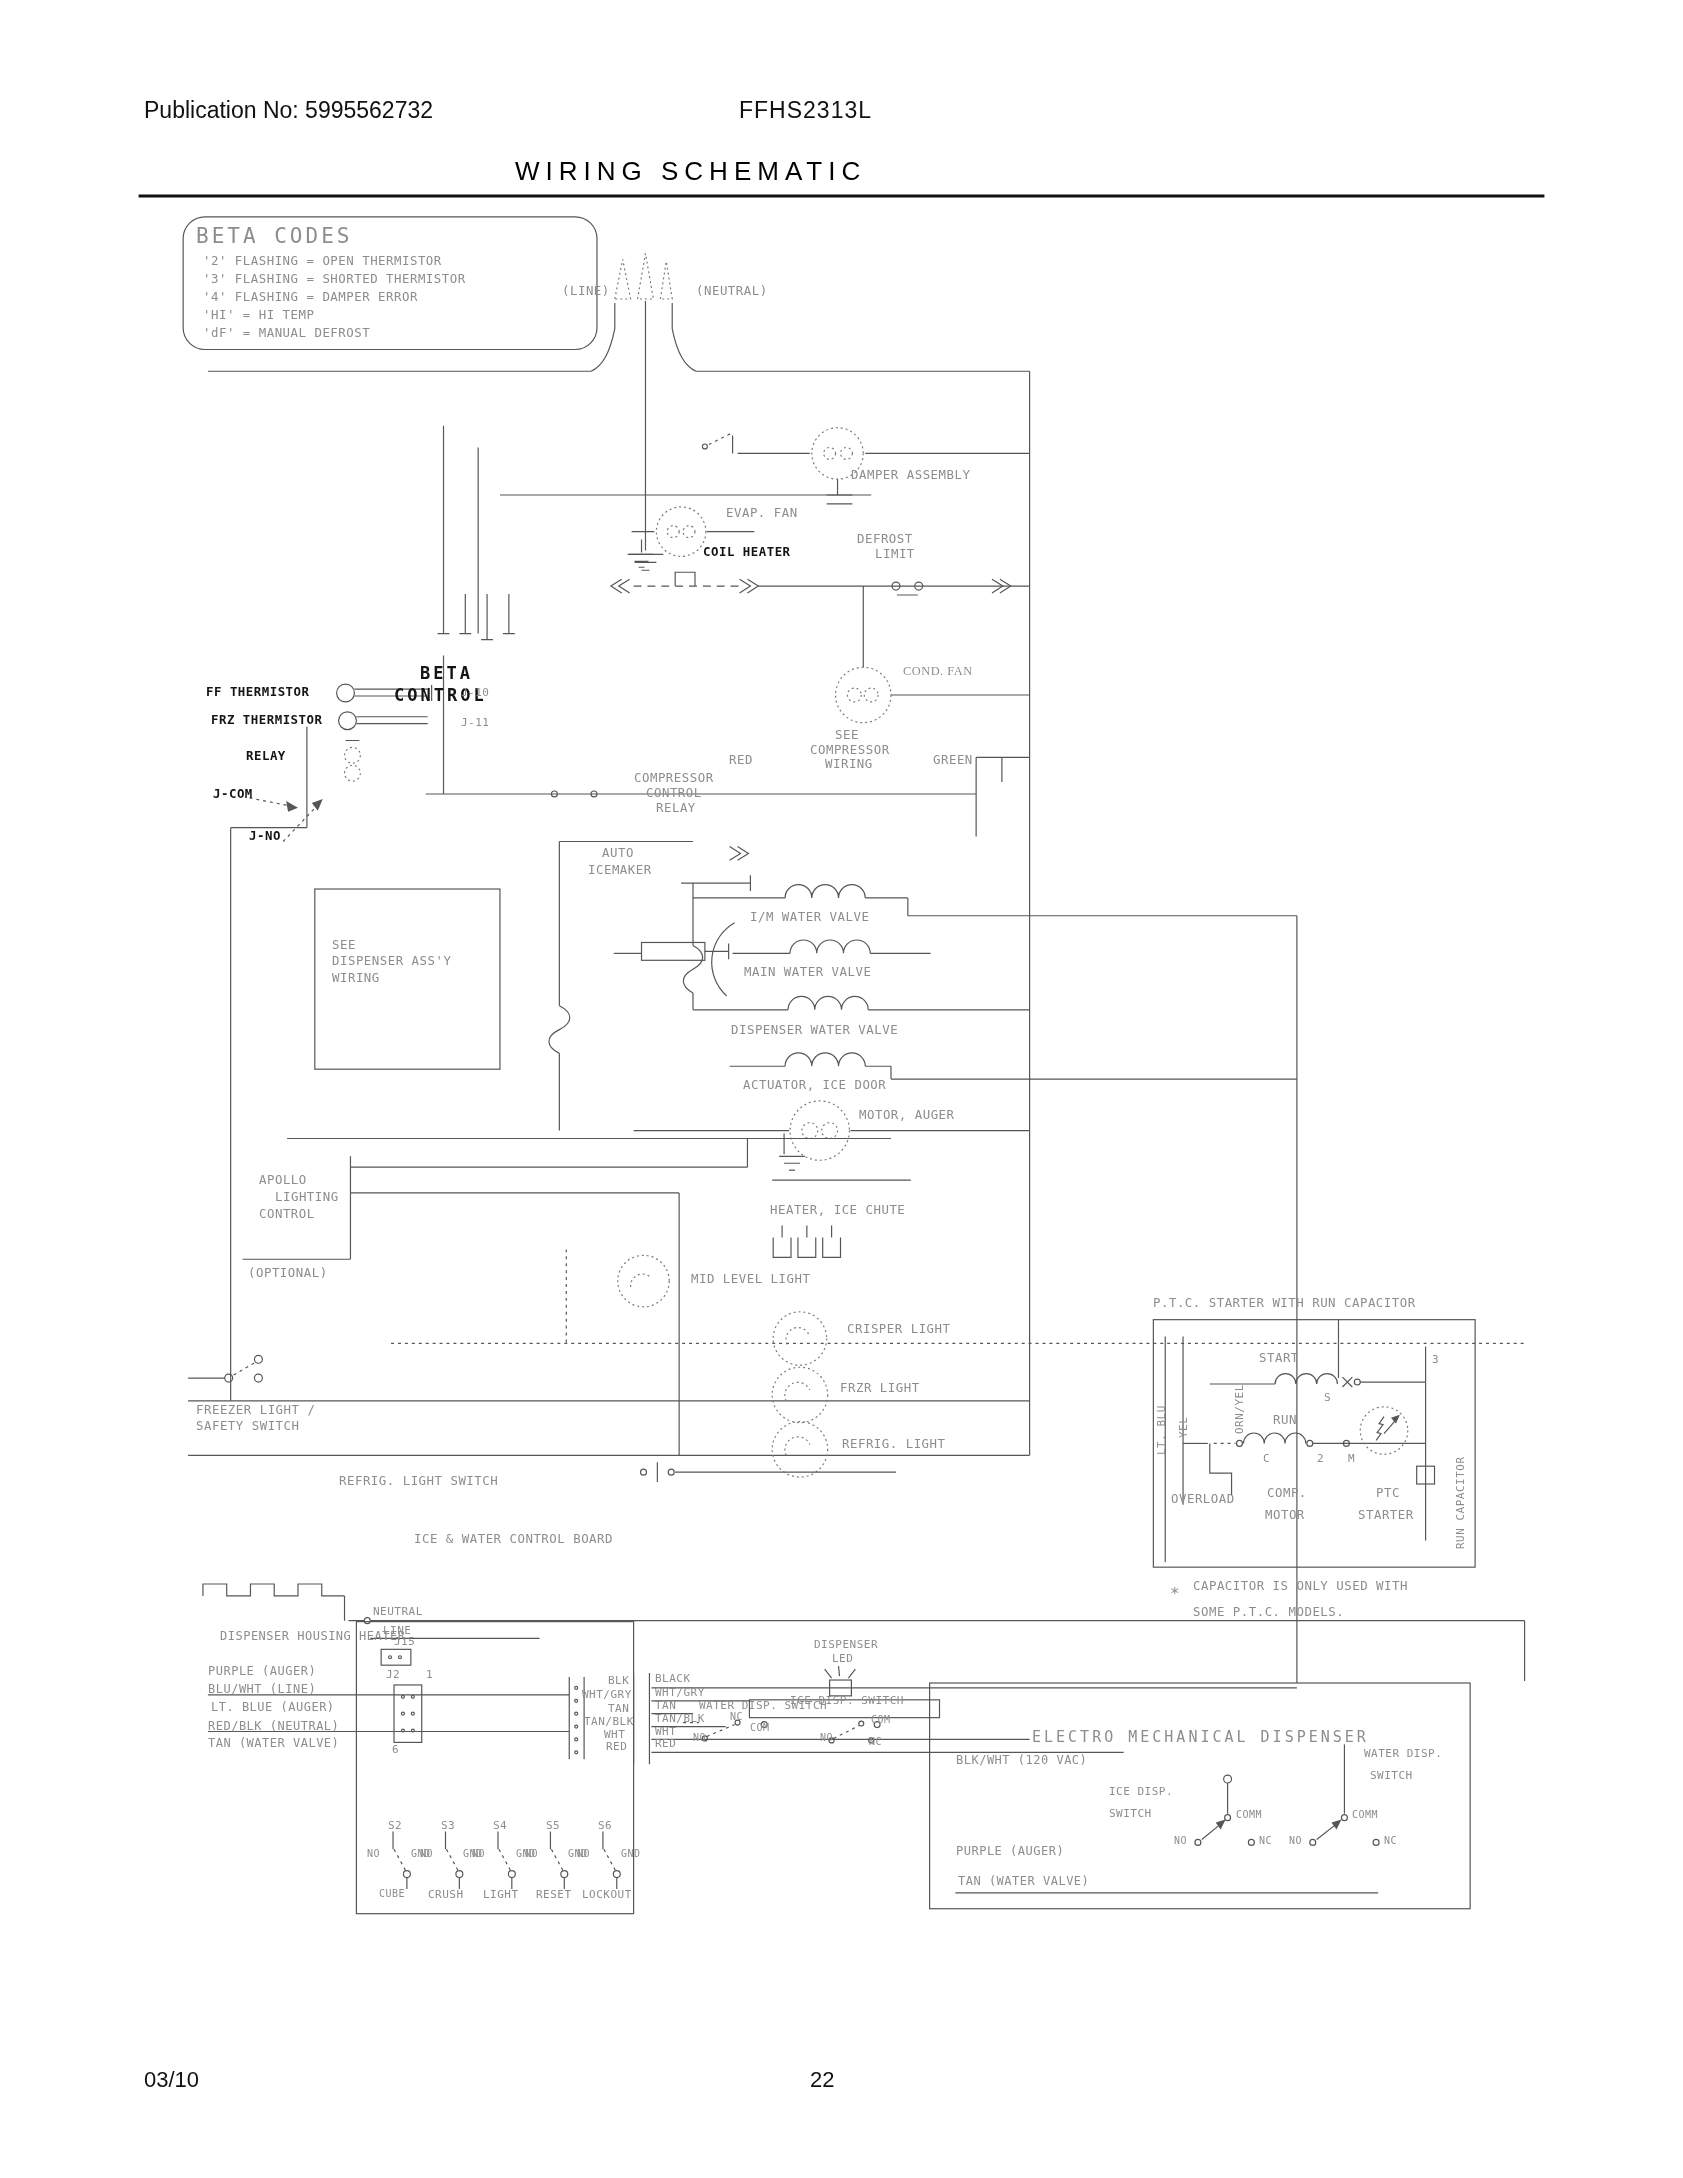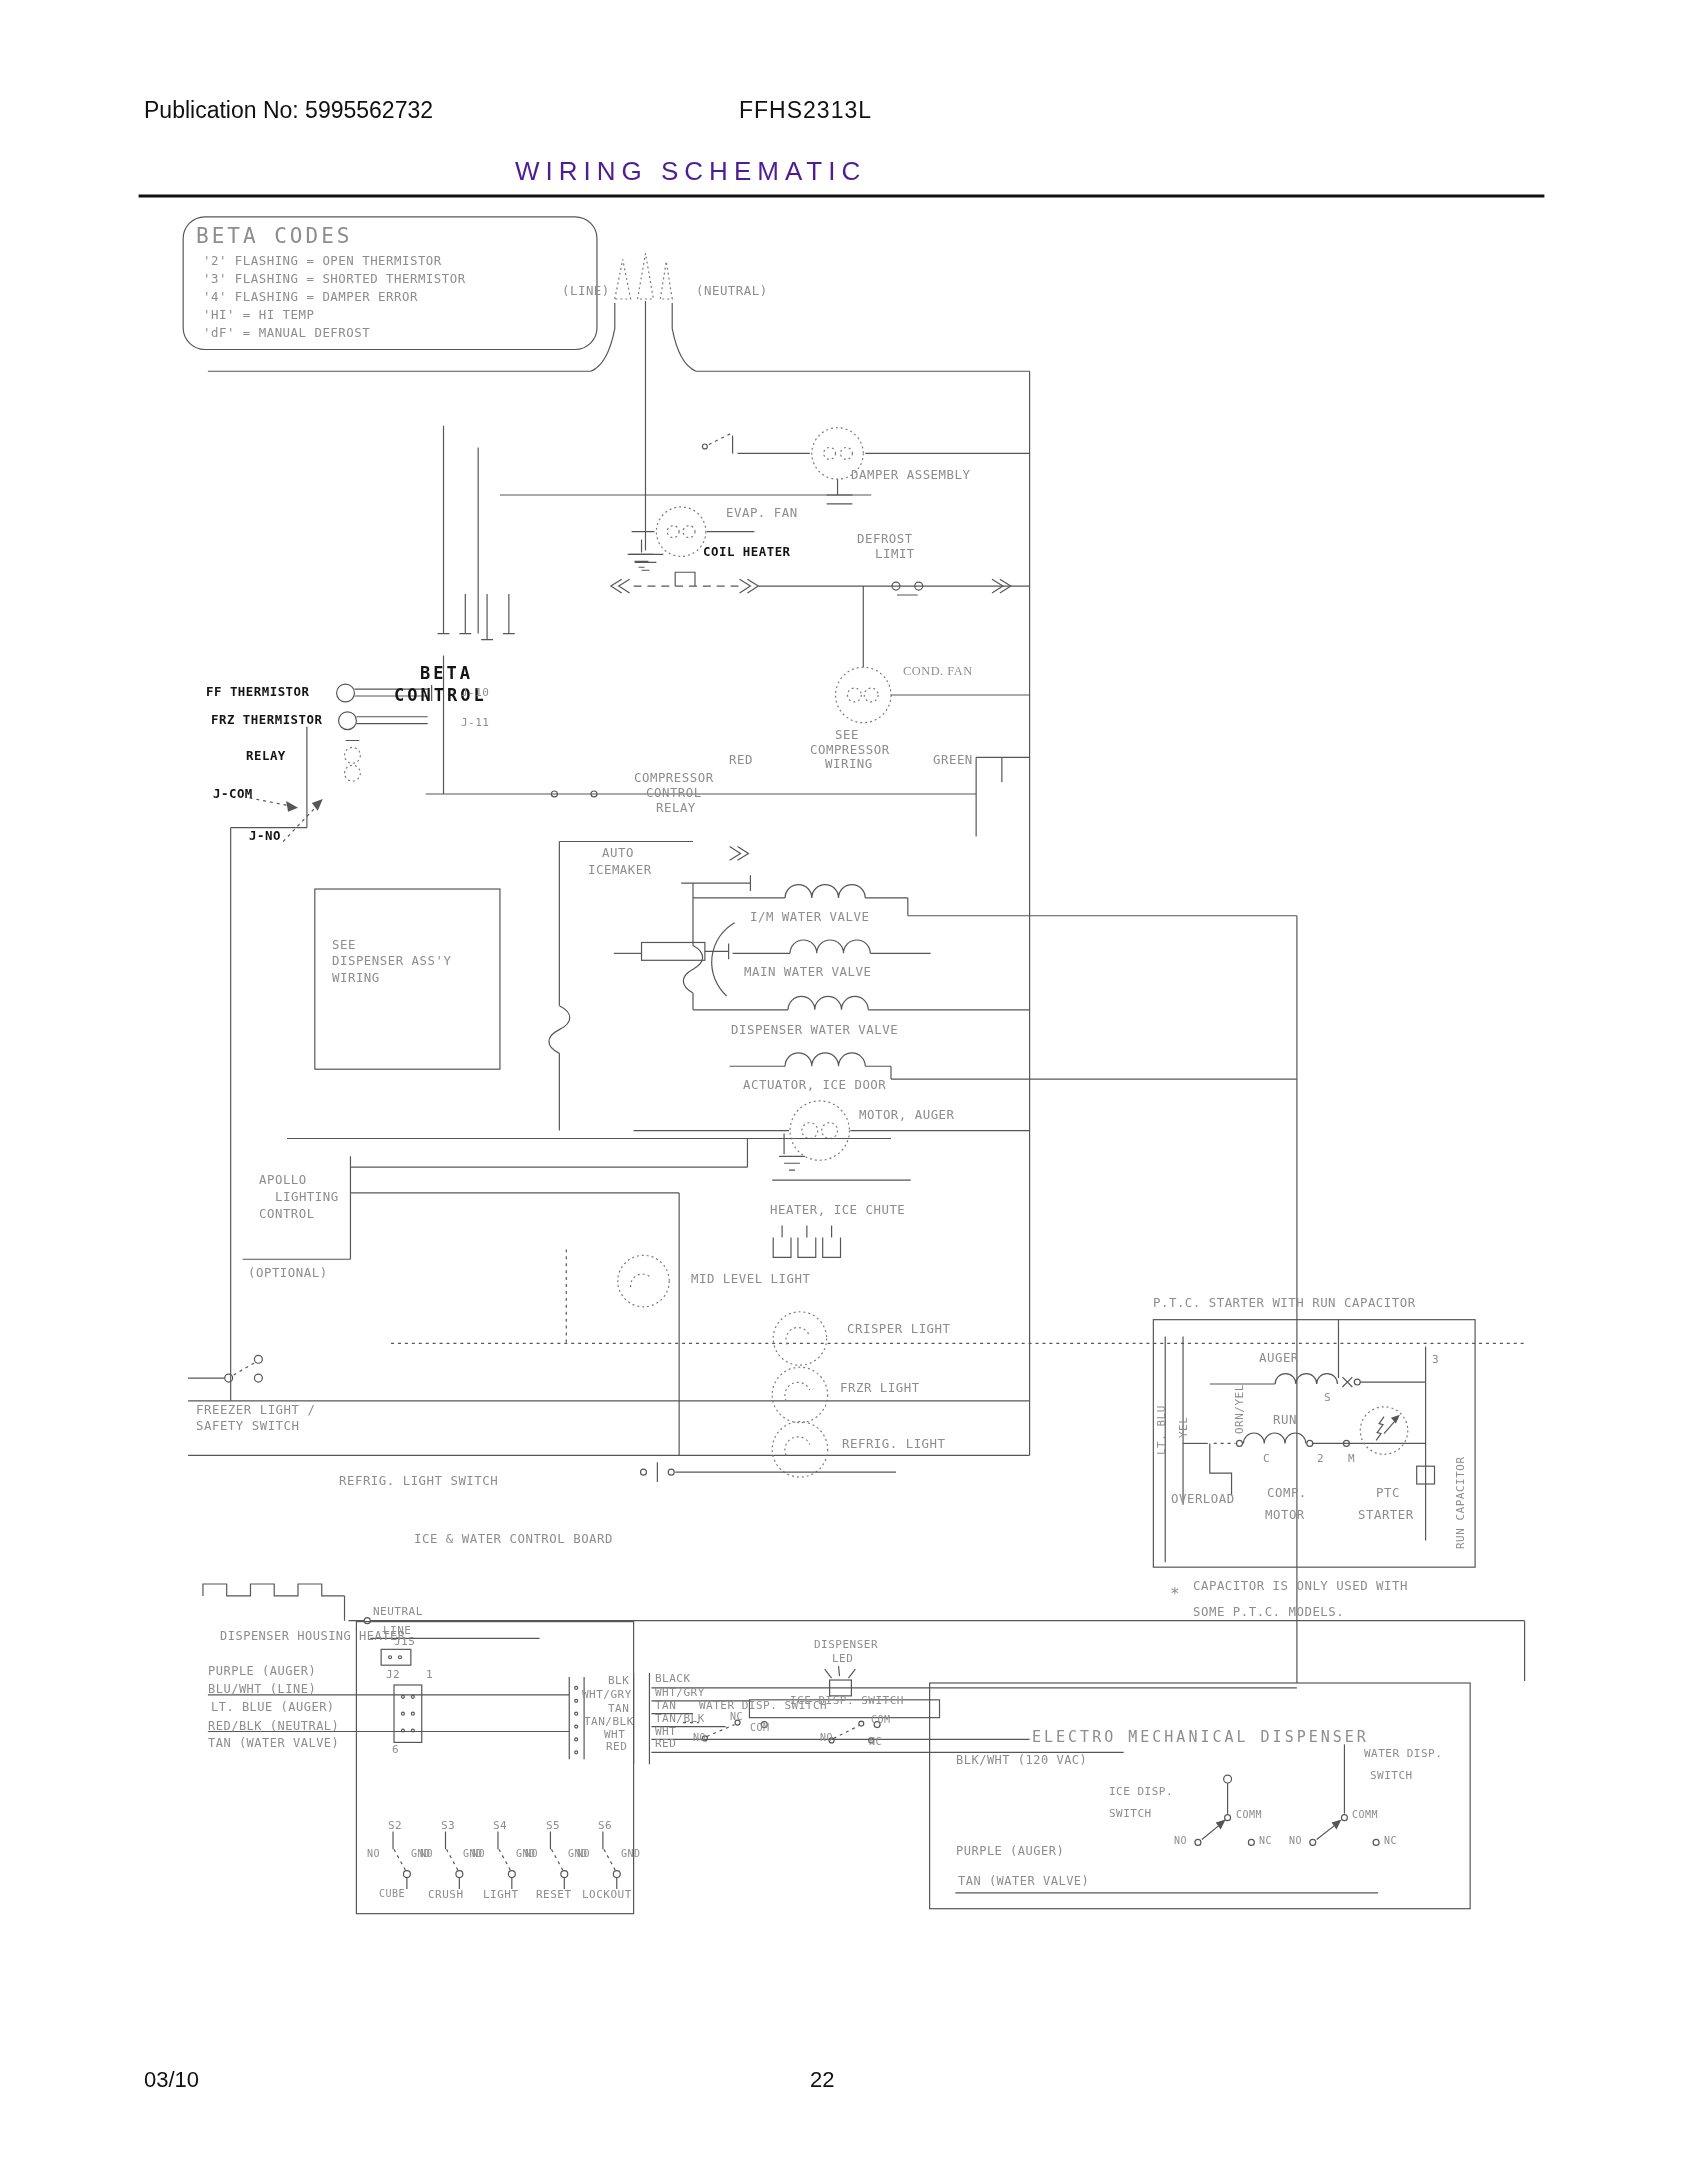--- a/index.html
+++ b/index.html
@@ -1,21 +1,21 @@
 <!DOCTYPE html>
 <html><head>
 <meta charset="utf-8">
 <style>
   html,body{margin:0;padding:0;background:#e8e8e8;}
   .page{position:relative;width:1683px;height:2178px;background:#ffffff;overflow:hidden;
         font-family:"Liberation Sans",sans-serif;}
   .hdr{position:absolute;color:#111;font-size:23px;}
   .hdr-left{left:144px;top:97px;}
   .hdr-right{left:739px;top:97px;letter-spacing:1px;}
-  .page-title{position:absolute;left:515px;top:156px;font-size:26px;color:#4c1d95;letter-spacing:6px;}
+  .page-title{position:absolute;left:515px;top:156px;font-size:26px;color:#000000;letter-spacing:6px;}
   .ftr{position:absolute;color:#111;font-size:22px;}
   .ftr-left{left:144px;top:2067px;}
   .ftr-center{left:810px;top:2067px;}
   svg.wires{position:absolute;left:0;top:0;}
   svg.wires *{fill:none;stroke:#565656;stroke-width:1.2;}
   svg.wires .dot{stroke:#7a7a7a;stroke-dasharray:2 3;}
   svg.wires .dsh{stroke-dasharray:8 6;}
   svg.wires .dt2{stroke-dasharray:3 4;}
   svg.wires .fill{fill:#565656;stroke:none;}
   svg.wires .thk{stroke:#111;stroke-width:3;}
@@ -294,21 +294,21 @@
       <div class="lbl" style="left: 847px; top: 1323px;">CRISPER LIGHT</div>
       <div class="lbl" style="left: 840px; top: 1382px;">FRZR LIGHT</div>
       <div class="lbl" style="left: 196px; top: 1404px;">FREEZER LIGHT /</div>
       <div class="lbl" style="left: 196px; top: 1420px;">SAFETY SWITCH</div>
       <div class="lbl" style="left: 842px; top: 1438px;">REFRIG. LIGHT</div>
       <div class="lbl" style="left: 339px; top: 1475px;">REFRIG. LIGHT SWITCH</div>
       <div class="lbl" style="left: 1153px; top: 1297px;">P.T.C. STARTER WITH RUN CAPACITOR</div>
       <div class="lbl vert" style="left: 1156px; top: 1455px; font-size: 11px;">LT. BLU</div>
       <div class="lbl vert" style="left: 1178px; top: 1438px; font-size: 11px;">YEL</div>
       <div class="lbl vert" style="left: 1234px; top: 1434px; font-size: 11px;">ORN/YEL</div>
-      <div class="lbl" style="left: 1259px; top: 1352px;">AUGER</div>
+      <div class="lbl" style="left: 1259px; top: 1352px;">START</div>
       <div class="lbl" style="left: 1324px; top: 1392px; font-size: 11px;">S</div>
       <div class="lbl" style="left: 1432px; top: 1354px; font-size: 11px;">3</div>
       <div class="lbl" style="left: 1273px; top: 1414px;">RUN</div>
       <div class="lbl" style="left: 1263px; top: 1453px; font-size: 11px;">C</div>
       <div class="lbl" style="left: 1317px; top: 1453px; font-size: 11px;">2</div>
       <div class="lbl" style="left: 1348px; top: 1453px; font-size: 11px;">M</div>
       <div class="lbl" style="left: 1171px; top: 1493px;">OVERLOAD</div>
       <div class="lbl" style="left: 1267px; top: 1487px;">COMP.</div>
       <div class="lbl" style="left: 1265px; top: 1509px;">MOTOR</div>
       <div class="lbl" style="left: 1376px; top: 1487px;">PTC</div>

